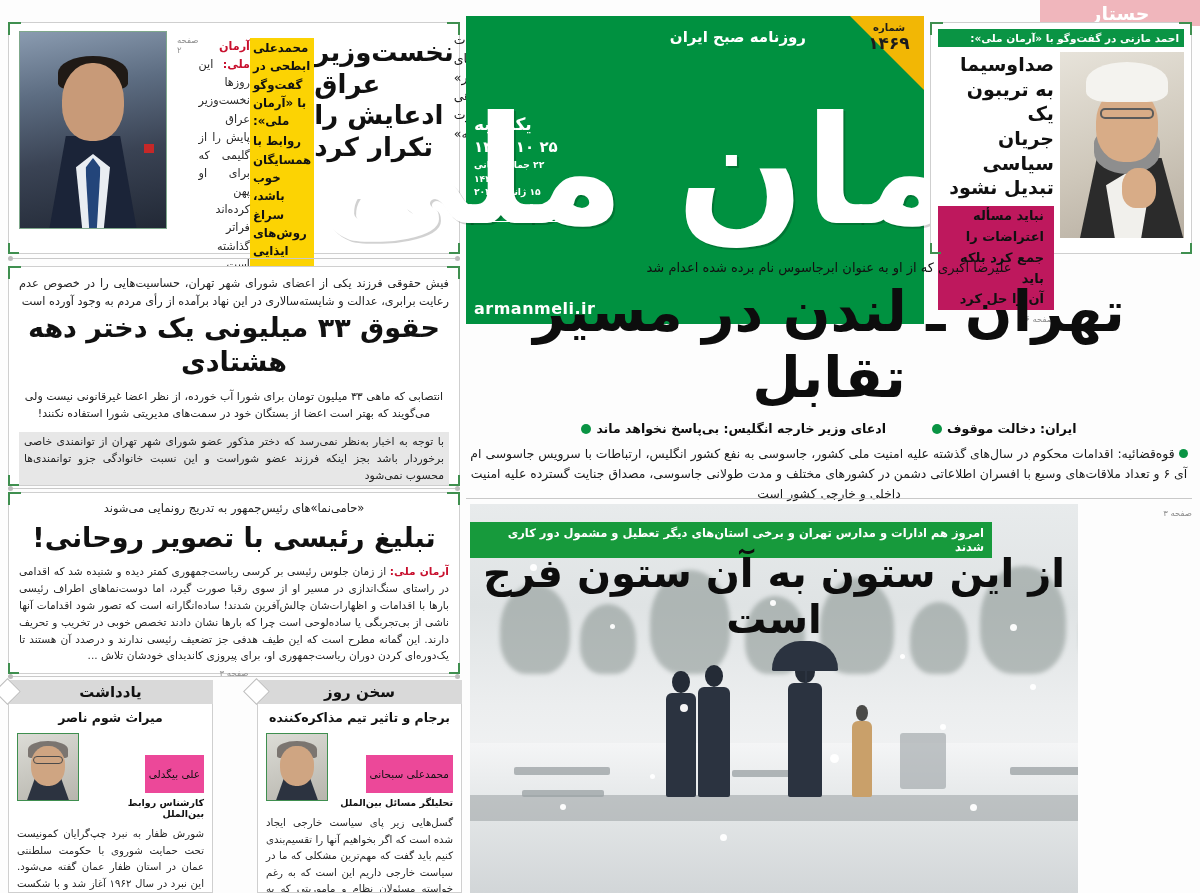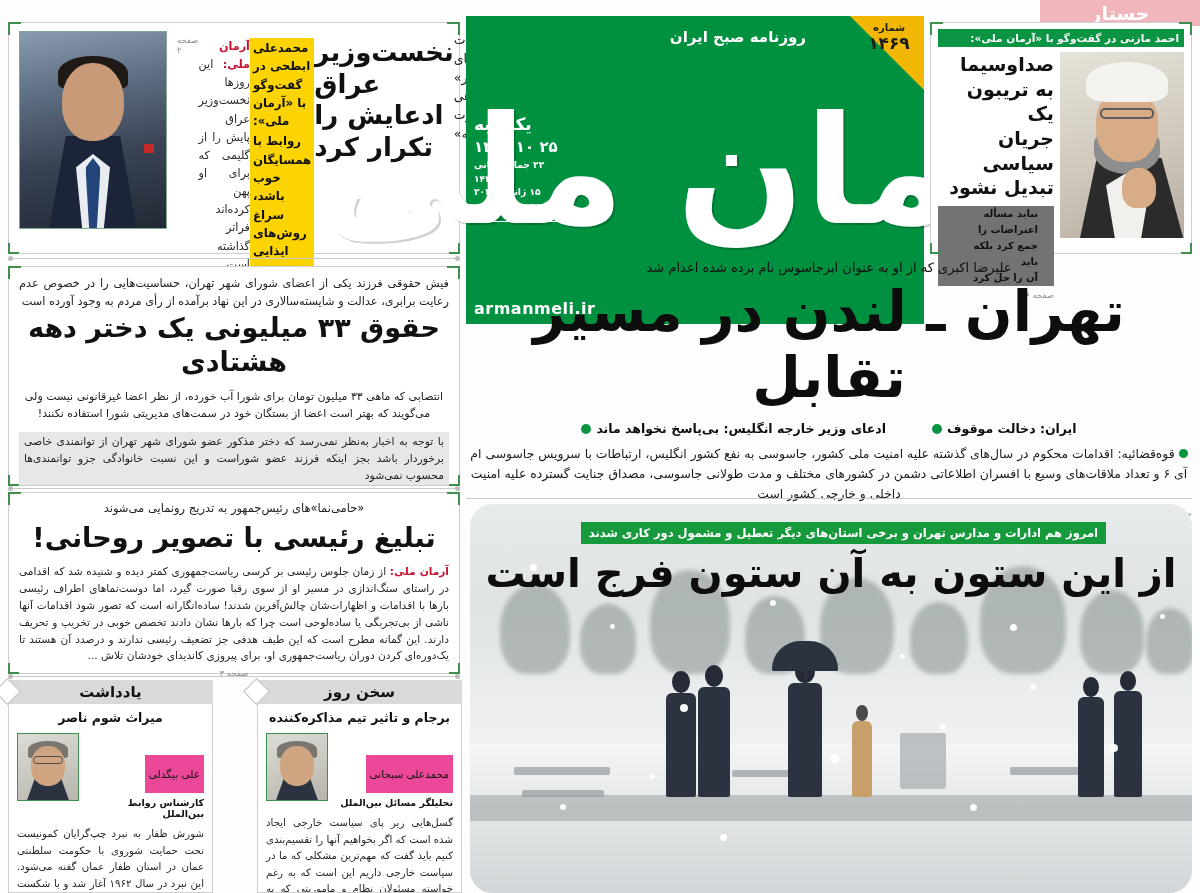--- a/index.html
+++ b/index.html
@@ -153,22 +153,22 @@
     padding: 3px 5px; text-align: right;
   }
   .sima-body { display: flex; flex-direction: row-reverse; gap: 6px; margin-top: 5px; }
   .sima-textcol { width: 116px; flex: none; }
   .head-sima {
     font-size: 19px; font-weight: bold; line-height: 1.3; color: #111;
     text-align: right;
   }
   .sub-sima { margin-top: 6px; }
   .sub-sima div {
-    background: #737373; font-size: 10px; font-weight: bold; color: #111;
-    line-height: 1.6; padding: 0 16px; text-align: right;
+    background: #be185d; font-size: 13px; font-weight: bold; color: #111;
+    line-height: 1.6; padding: 0 10px; text-align: right;
   }
   .sima-photo {
     flex: 1; height: 186px; position: relative; overflow: hidden;
     background: linear-gradient(160deg,#e7e3da 0%, #cfc8bb 55%, #b6ada0 100%);
   }
   .sima-photo .turban {
     position: absolute; right: 16px; top: 10px; width: 82px; height: 40px;
     background: #f4f3ef; border-radius: 50% 50% 26% 26%;
   }
   .sima-photo .face2 {
@@ -297,23 +297,22 @@
   }
   .main-para .lead-dot {
     display: inline-block; width: 9px; height: 9px; border-radius: 50%;
     background: #0a9444; margin-left: 4px; vertical-align: baseline;
   }
   .main-pg { font-size: 8.5px; color: #8c8c8c; margin-top: 4px; text-align: right; }
 
   
   .snow-block {
     position: absolute; left: 470px; top: 504px;
-    width: 722px; height: 389px; overflow: hidden;
+    width: 608px; height: 389px; overflow: hidden;
     background: #e9ecee;
-    border-radius: 23px;
   }
   .snow-sky {
     position: absolute; inset: 0;
     background: linear-gradient(180deg,#e8ebec 0%, #dfe3e4 26%, #eceeef 52%, #f3f4f5 74%, #e2e5e6 100%);
   }
   .snow-trees { position: absolute; left: 0; right: 0; top: 20px; height: 150px; opacity: .5; }
   .snow-trees span {
     position: absolute; bottom: 0; background: #7e8a86; border-radius: 50% 50% 38% 38%;
     filter: blur(2px);
   }

